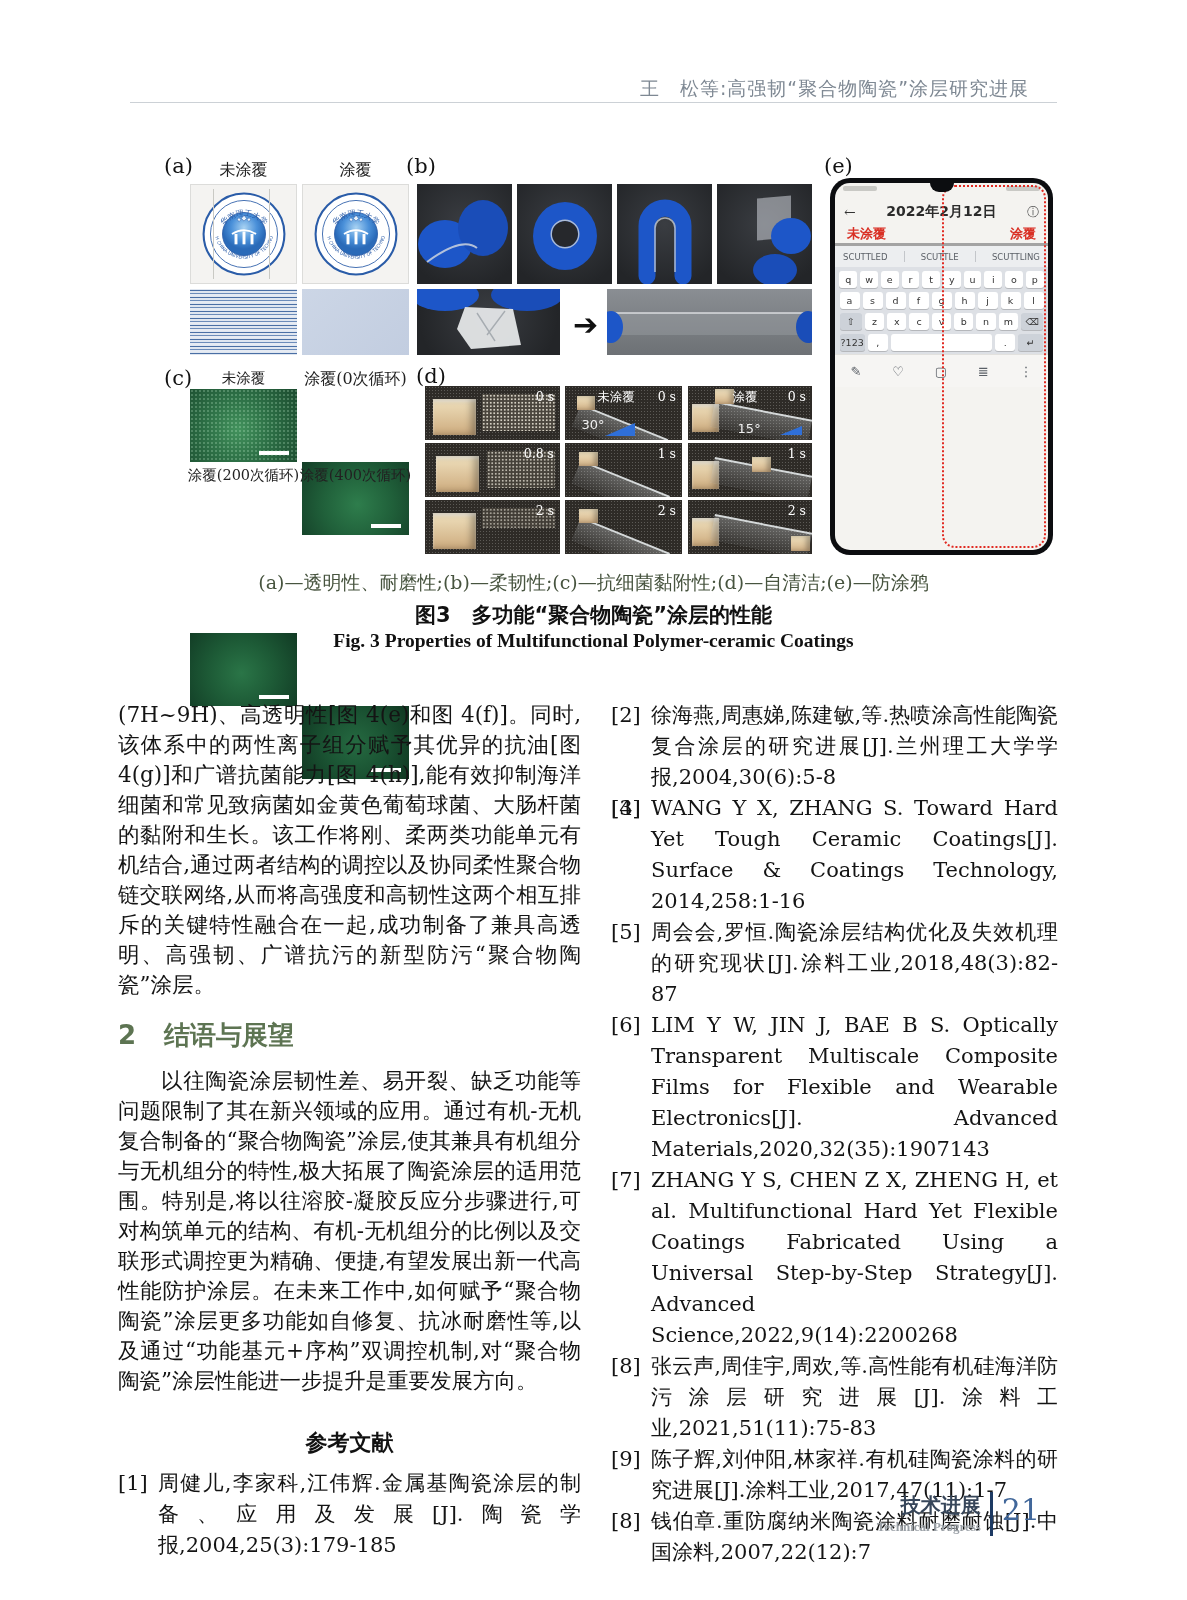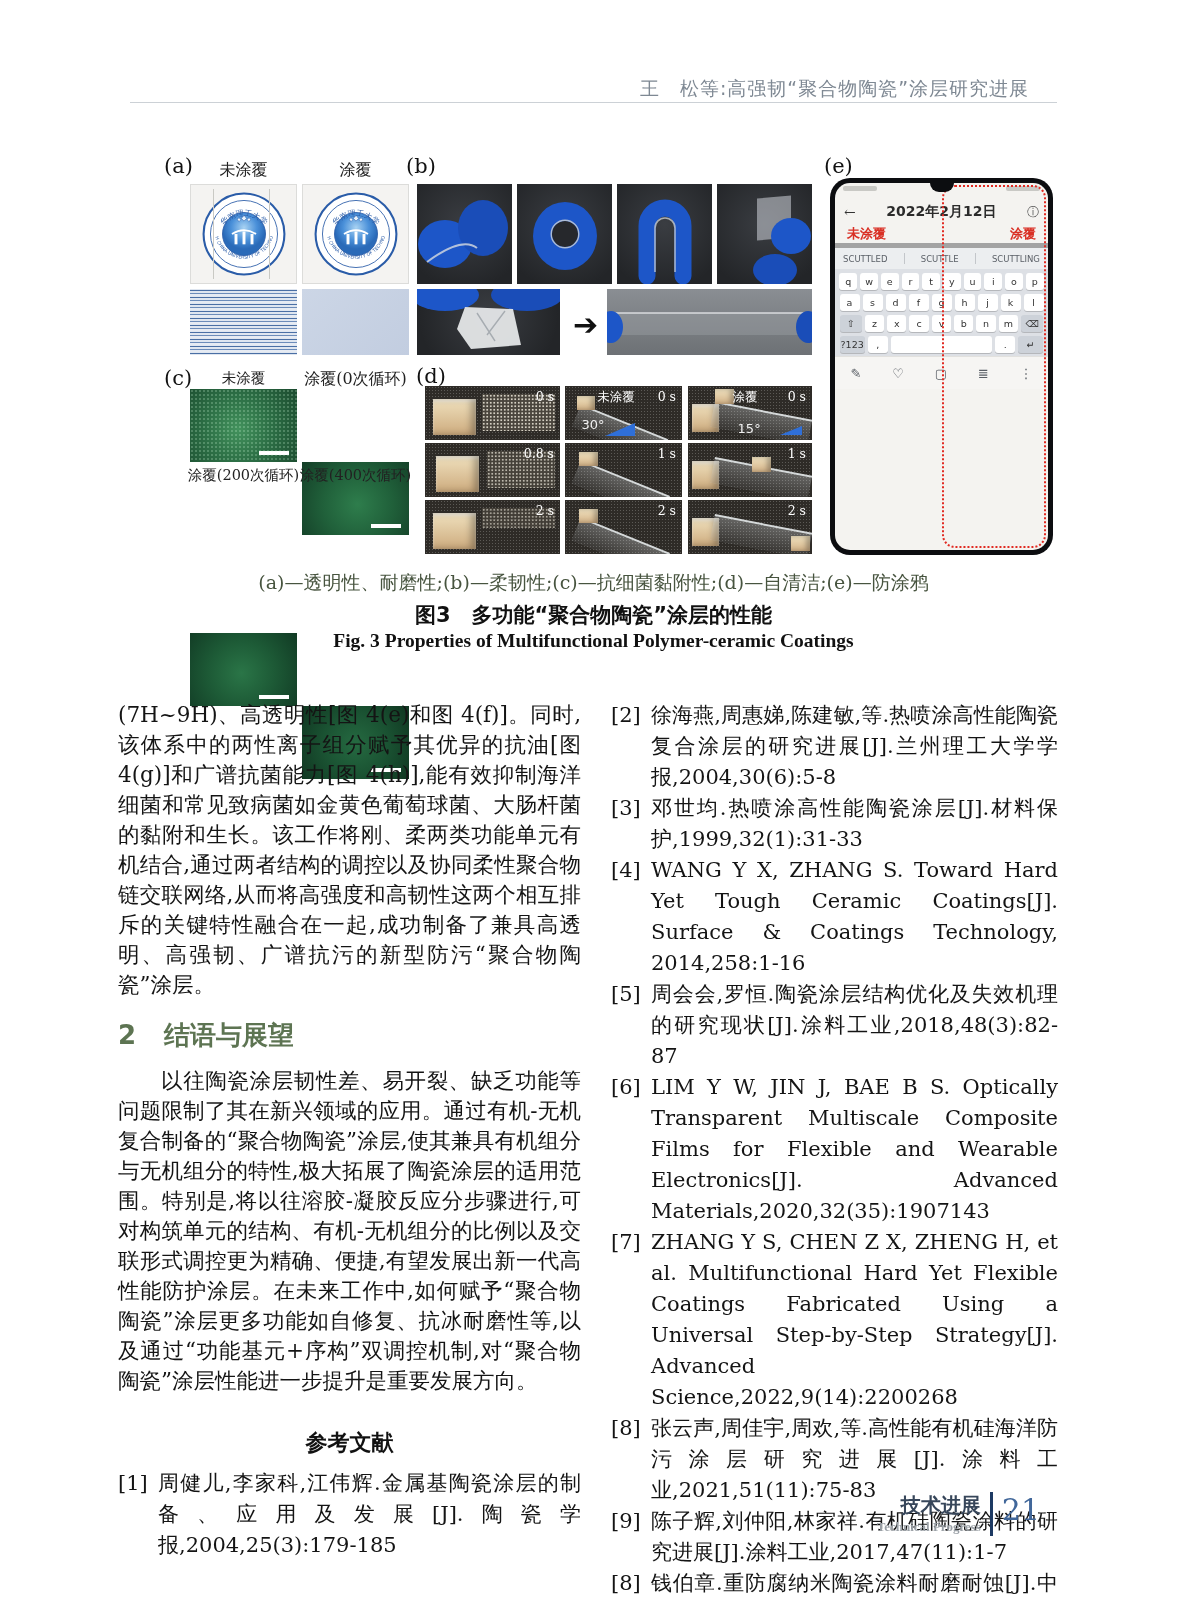--- a/index.html
+++ b/index.html
@@ -75,21 +75,21 @@
   .redrow span{color:#d93025;font-size:13px;font-weight:bold;font-family:"DejaVu Serif",serif;}
   .logo-zone{position:relative;flex:1;display:flex;flex-direction:column;align-items:center;
              justify-content:center;}
   .logo-zone svg.biglogo{width:138px;height:138px;}
   .scut-text{font-size:12px;font-weight:bold;letter-spacing:2px;color:#3a3a3a;
              font-family:"DejaVu Sans",sans-serif;margin-top:2px;}
   .scribbles{position:absolute;inset:0;z-index:6;pointer-events:none;}
   .plusbtn{position:absolute;right:9px;bottom:4px;width:22px;height:22px;border-radius:50%;
            background:#b9bdc4;color:#fff;font-size:15px;line-height:21px;text-align:center;
            z-index:7;font-family:"DejaVu Sans",sans-serif;}
-  .suggest{height:21px;background:#eceef0;border-top:5px solid #a3a3a3;display:flex;
+  .suggest{height:21px;background:#eceef0;border-top:3px solid #a3a3a3;display:flex;
            align-items:center;justify-content:space-around;font-size:8.5px;color:#5a5f66;
            font-family:"DejaVu Sans",sans-serif;}
   .suggest .sep{width:1px;height:11px;background:#c3c6ca;}
   .kb{background:#dde0e5;padding:4px 3px 3px;}
   .kb-row{display:flex;justify-content:center;margin-bottom:4px;}
   .key{flex:1;max-width:20px;height:17px;margin:0 1.5px;background:#fff;border-radius:3px;
        font-size:9.5px;color:#333;text-align:center;line-height:17px;
        font-family:"DejaVu Sans",sans-serif;box-shadow:0 1px 0 rgba(0,0,0,.18);}
   .key.wide{max-width:26px;background:#cdd2d9;}
   .kb-bottom{display:flex;margin-bottom:0;}
@@ -401,21 +401,21 @@
   <div class="col col-left">
     <p class="body-text">(7H~9H)、高透明性[图 4(e)和图 4(f)]。同时,该体系中的两性离子组分赋予其优异的抗油[图 4(g)]和广谱抗菌能力[图 4(h)],能有效抑制海洋细菌和常见致病菌如金黄色葡萄球菌、大肠杆菌的黏附和生长。该工作将刚、柔两类功能单元有机结合,通过两者结构的调控以及协同柔性聚合物链交联网络,从而将高强度和高韧性这两个相互排斥的关键特性融合在一起,成功制备了兼具高透明、高强韧、广谱抗污的新型防污“聚合物陶瓷”涂层。</p>
     <h2 class="section-heading"><span class="snum">2</span><span>结语与展望</span></h2>
     <p class="body-text indent">以往陶瓷涂层韧性差、易开裂、缺乏功能等问题限制了其在新兴领域的应用。通过有机-无机复合制备的“聚合物陶瓷”涂层,使其兼具有机组分与无机组分的特性,极大拓展了陶瓷涂层的适用范围。特别是,将以往溶胶-凝胶反应分步骤进行,可对构筑单元的结构、有机-无机组分的比例以及交联形式调控更为精确、便捷,有望发展出新一代高性能防护涂层。在未来工作中,如何赋予“聚合物陶瓷”涂层更多功能如自修复、抗冰耐磨性等,以及通过“功能基元+序构”双调控机制,对“聚合物陶瓷”涂层性能进一步提升是重要发展方向。</p>
     <div class="refs-heading">参考文献</div>
     <div class="ref"><span class="rnum">[1]</span><span>周健儿,李家科,江伟辉.金属基陶瓷涂层的制备、应用及发展[J].陶瓷学报,2004,25(3):179-185</span></div>
   </div>
 
   <div class="col col-right">
     <div class="ref"><span class="rnum">[2]</span><span>徐海燕,周惠娣,陈建敏,等.热喷涂高性能陶瓷复合涂层的研究进展[J].兰州理工大学学报,2004,30(6):5-8</span></div>
-    <div class="ref"><span class="rnum">[3]</span><span>邓世均.热喷涂高性能陶瓷涂层[J].材料保护,1999,32(1):31-33</span></div>
+    <div class="ref"><span class="rnum">[3]</span></div>
     <div class="ref"><span class="rnum">[4]</span><span>WANG Y X, ZHANG S. Toward Hard Yet Tough Ceramic Coatings[J]. Surface &amp; Coatings Technology, 2014,258:1-16</span></div>
     <div class="ref"><span class="rnum">[5]</span><span>周会会,罗恒.陶瓷涂层结构优化及失效机理的研究现状[J].涂料工业,2018,48(3):82-87</span></div>
     <div class="ref"><span class="rnum">[6]</span><span>LIM Y W, JIN J, BAE B S. Optically Transparent Multiscale Composite Films for Flexible and Wearable Electronics[J]. Advanced Materials,2020,32(35):1907143</span></div>
     <div class="ref"><span class="rnum">[7]</span><span>ZHANG Y S, CHEN Z X, ZHENG H, et al. Multifunctional Hard Yet Flexible Coatings Fabricated Using a Universal Step-by-Step Strategy[J]. Advanced Science,2022,9(14):2200268</span></div>
     <div class="ref"><span class="rnum">[8]</span><span>张云声,周佳宇,周欢,等.高性能有机硅海洋防污涂层研究进展[J].涂料工业,2021,51(11):75-83</span></div>
     <div class="ref"><span class="rnum">[9]</span><span>陈子辉,刘仲阳,林家祥.有机硅陶瓷涂料的研究进展[J].涂料工业,2017,47(11):1-7</span></div>
     <div class="ref"><span class="rnum">[8]</span><span>钱伯章.重防腐纳米陶瓷涂料耐磨耐蚀[J].中国涂料,2007,22(12):7</span></div>
 
   </div>
 

